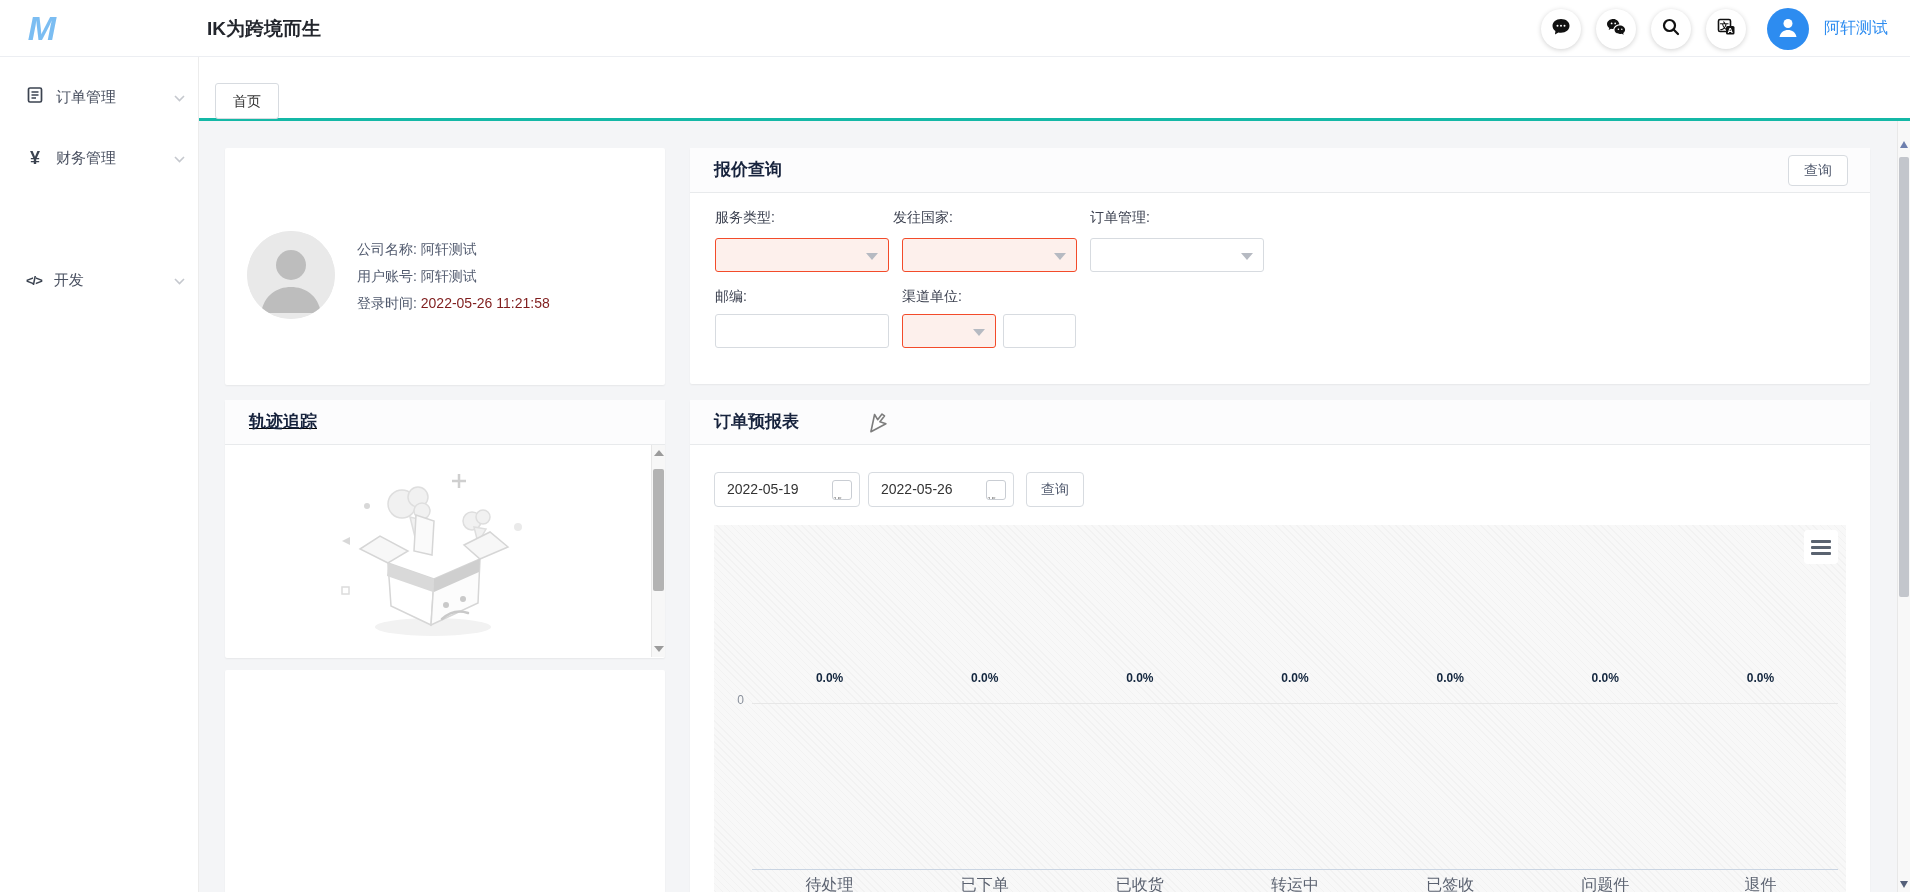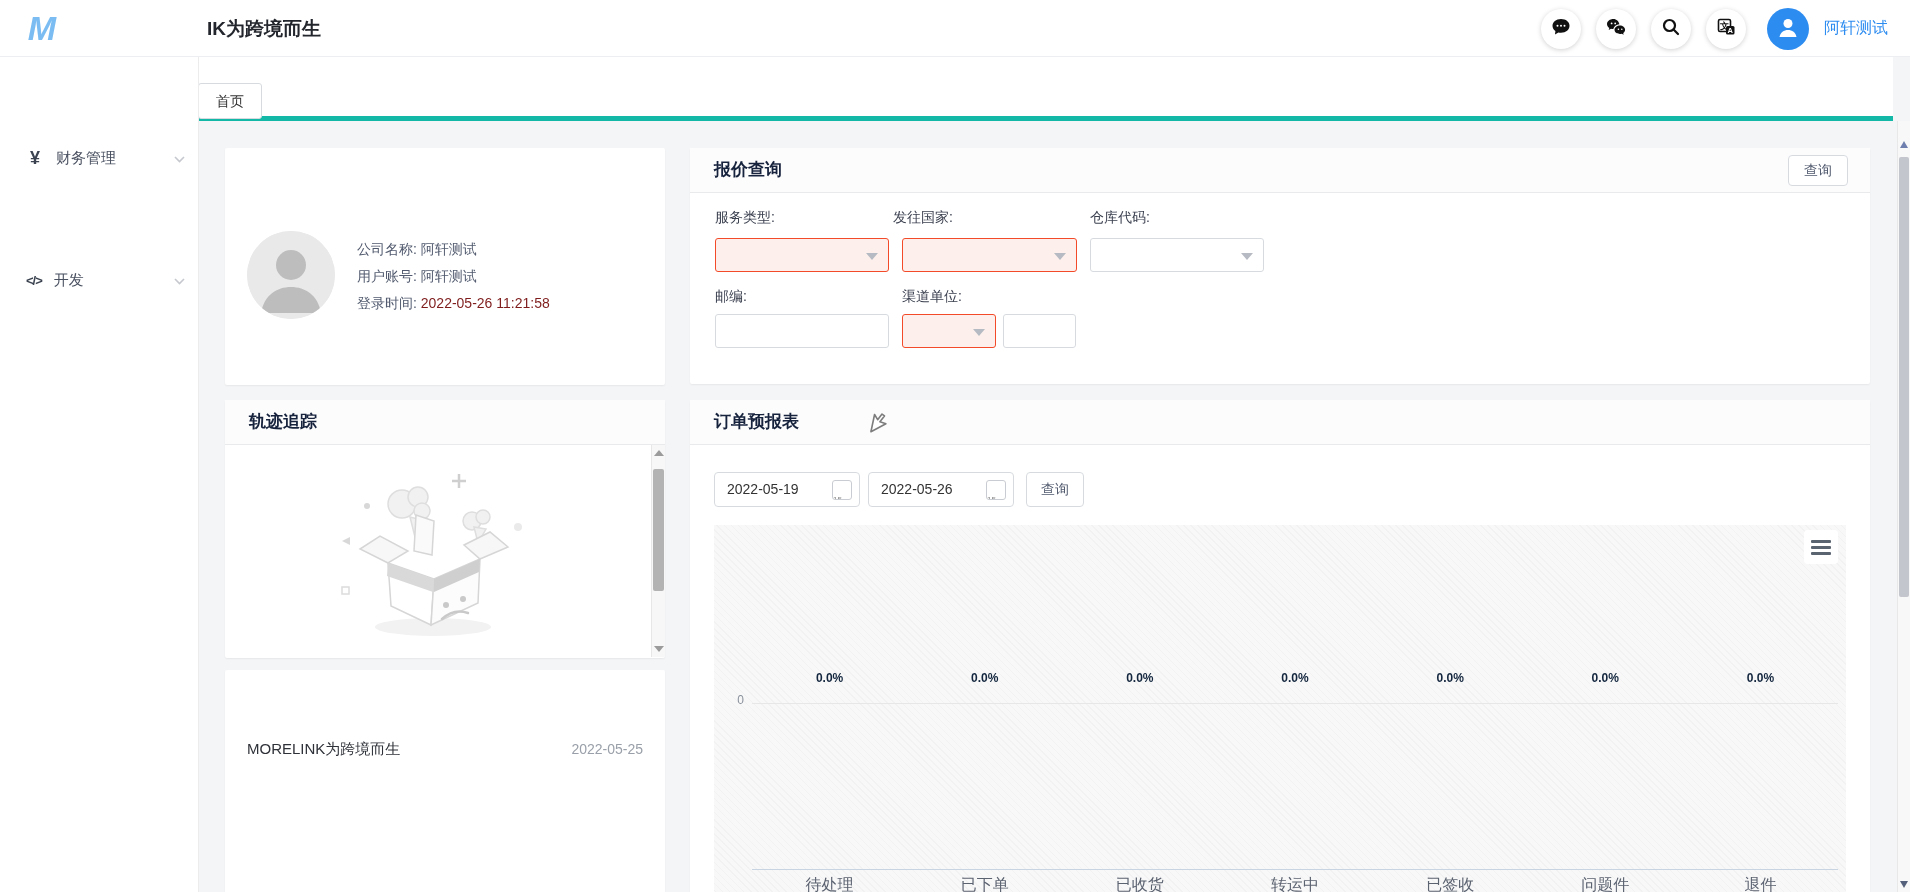--- a/index.html
+++ b/index.html
@@ -16,30 +16,30 @@
   .avatar { width:42px; height:42px; border-radius:50%; background:#2d8cf0; display:flex; align-items:center; justify-content:center; margin-left:6px; }
   .user-name { font-size:16px; color:#2d8cf0; }
 
   
   .sidebar { position:absolute; left:0; top:57px; width:199px; height:835px; background:#fff; border-right:1px solid #ececec; z-index:20; }
   .side-item { position:absolute; left:0; width:199px; height:40px; display:flex; align-items:center; padding-left:26px; cursor:pointer; }
   .side-item .s-label { font-size:15px; color:#495060; margin-left:12px; }
   .side-item .chev { position:absolute; right:14px; }
 
   
-  .tabbar { position:absolute; left:182px; top:57px; width:1711px; height:64px; background:#fff; border-bottom:5px solid #14b8a6; z-index:10; }
+  .tabbar { position:absolute; left:199px; top:57px; width:1711px; height:64px; background:#fff; border-bottom:3px solid #14b8a6; z-index:10; }
   .tab { position:absolute; left:16px; top:26px; height:36px; line-height:34px; padding:0 17px; background:#fff; border:1px solid #d7dbe0; border-radius:3px; font-size:14px; color:#333; cursor:pointer; }
 
   
   .card { position:absolute; background:#fff; border-radius:2px; box-shadow:0 1px 2px rgba(0,0,0,.06); }
   .card-header { position:relative; height:45px; line-height:44px; padding:0 24px; font-size:17px; font-weight:bold; color:#17233d; background:#fcfcfd; border-bottom:1px solid #e8eaec; }
 
   #card-profile  { left:225px; top:148px; width:440px; height:237px; }
   #card-quote    { left:690px; top:148px; width:1180px; height:236px; }
-  #card-track    { left:225px; top:400px; width:440px; height:258px; }
+  #card-track    { left:225px; top:400px; width:440px; height:258px;text-decoration:underline; }
   #card-notice   { left:225px; top:670px; width:440px; height:230px; }
   #card-forecast { left:690px; top:400px; width:1180px; height:520px; }
 
   
   .p-avatar { position:absolute; left:22px; top:83px; width:88px; height:88px; border-radius:50%; background:#e9e9e9; overflow:hidden; }
   .p-info { position:absolute; left:132px; top:88px; }
   .p-line { font-size:14px; color:#515a6e; line-height:27px; }
   .p-line .blue { color:#7f1d1d;margin-top:16px; }
 
   
@@ -146,20 +146,36 @@
               <circle cx="13" cy="9.5" r="4.5" fill="#fff"></circle>
               <path d="M4.5 23c.8-4.6 4.4-7 8.5-7s7.7 2.4 8.5 7z" fill="#fff"></path>
             </svg>
         </span>
       </div>
       <span class="user-name">阿轩测试</span>
     </div>
   </div>
 
   <div class="sidebar">
+    <div class="side-item" style="top:20px">
+      <span>
+        <svg width="18" height="18" viewBox="0 0 18 18">
+            <rect x="2.5" y="2" width="13" height="14" rx="1.5" fill="none" stroke="#3b4350" stroke-width="1.7"></rect>
+            <line x1="5.5" y1="6" x2="12.5" y2="6" stroke="#3b4350" stroke-width="1.5"></line>
+            <line x1="5.5" y1="9" x2="12.5" y2="9" stroke="#3b4350" stroke-width="1.5"></line>
+            <line x1="5.5" y1="12" x2="10" y2="12" stroke="#3b4350" stroke-width="1.5"></line>
+          </svg>
+      </span>
+      <span class="s-label">订单管理</span>
+      <span class="chev">
+        <svg width="11" height="7" viewBox="0 0 11 7">
+            <polyline points="1,1 5.5,5.5 10,1" fill="none" stroke="#c5c8ce" stroke-width="1.6"></polyline>
+          </svg>
+      </span>
+    </div>
     <div class="side-item" style="top:81px">
       <span style="font-size:18px;font-weight:bold;color:#3b4350;width:18px;text-align:center;">¥</span>
       <span class="s-label">财务管理</span>
       <span class="chev">
         <svg width="11" height="7" viewBox="0 0 11 7">
             <polyline points="1,1 5.5,5.5 10,1" fill="none" stroke="#c5c8ce" stroke-width="1.6"></polyline>
           </svg>
       </span>
     </div>
     <div class="side-item" style="top:203px">
@@ -192,21 +208,21 @@
     </div>
   </div>
 
   <div class="card" id="card-quote">
     <div class="card-header">
       <span>报价查询</span>
       <button class="q-query-btn">查询</button>
     </div>
     <div class="q-label" style="left:25px;top:59px">服务类型:</div>
     <div class="q-label" style="left:203px;top:59px">发往国家:</div>
-    <div class="q-label" style="left:400px;top:59px">仓库代码:</div>
+    <div class="q-label" style="left:400px;top:59px">订单管理:</div>
     <div class="fld required" style="left:25px;top:90px;width:174px">
         <span class="arrow"></span>
       </div>
     <div class="fld required" style="left:212px;top:90px;width:175px">
         <span class="arrow"></span>
       </div>
     <div class="fld" style="left:400px;top:90px;width:174px">
         <span class="arrow"></span>
       </div>
     <div class="q-label" style="left:25px;top:138px">邮编:</div>
@@ -252,24 +268,20 @@
       </svg>
       <div class="t-scroll">
         <span class="tri-up"></span>
         <span class="thumb"></span>
         <span class="tri-down"></span>
       </div>
     </div>
   </div>
 
   <div class="card" id="card-notice">
-    <div class="n-item">
-      <span class="n-title">MORELINK为跨境而生</span>
-      <span class="n-date">2022-05-25</span>
-    </div>
   </div>
 
   <div class="card" id="card-forecast">
     <div class="card-header">订单预报表</div>
     <div class="f-daterow">
       <div class="date-input">
         <span>2022-05-19</span>
         <span class="cal"><span class="cal-top"></span><span class="cal-num">15</span></span>
       </div>
       <div class="date-input">

